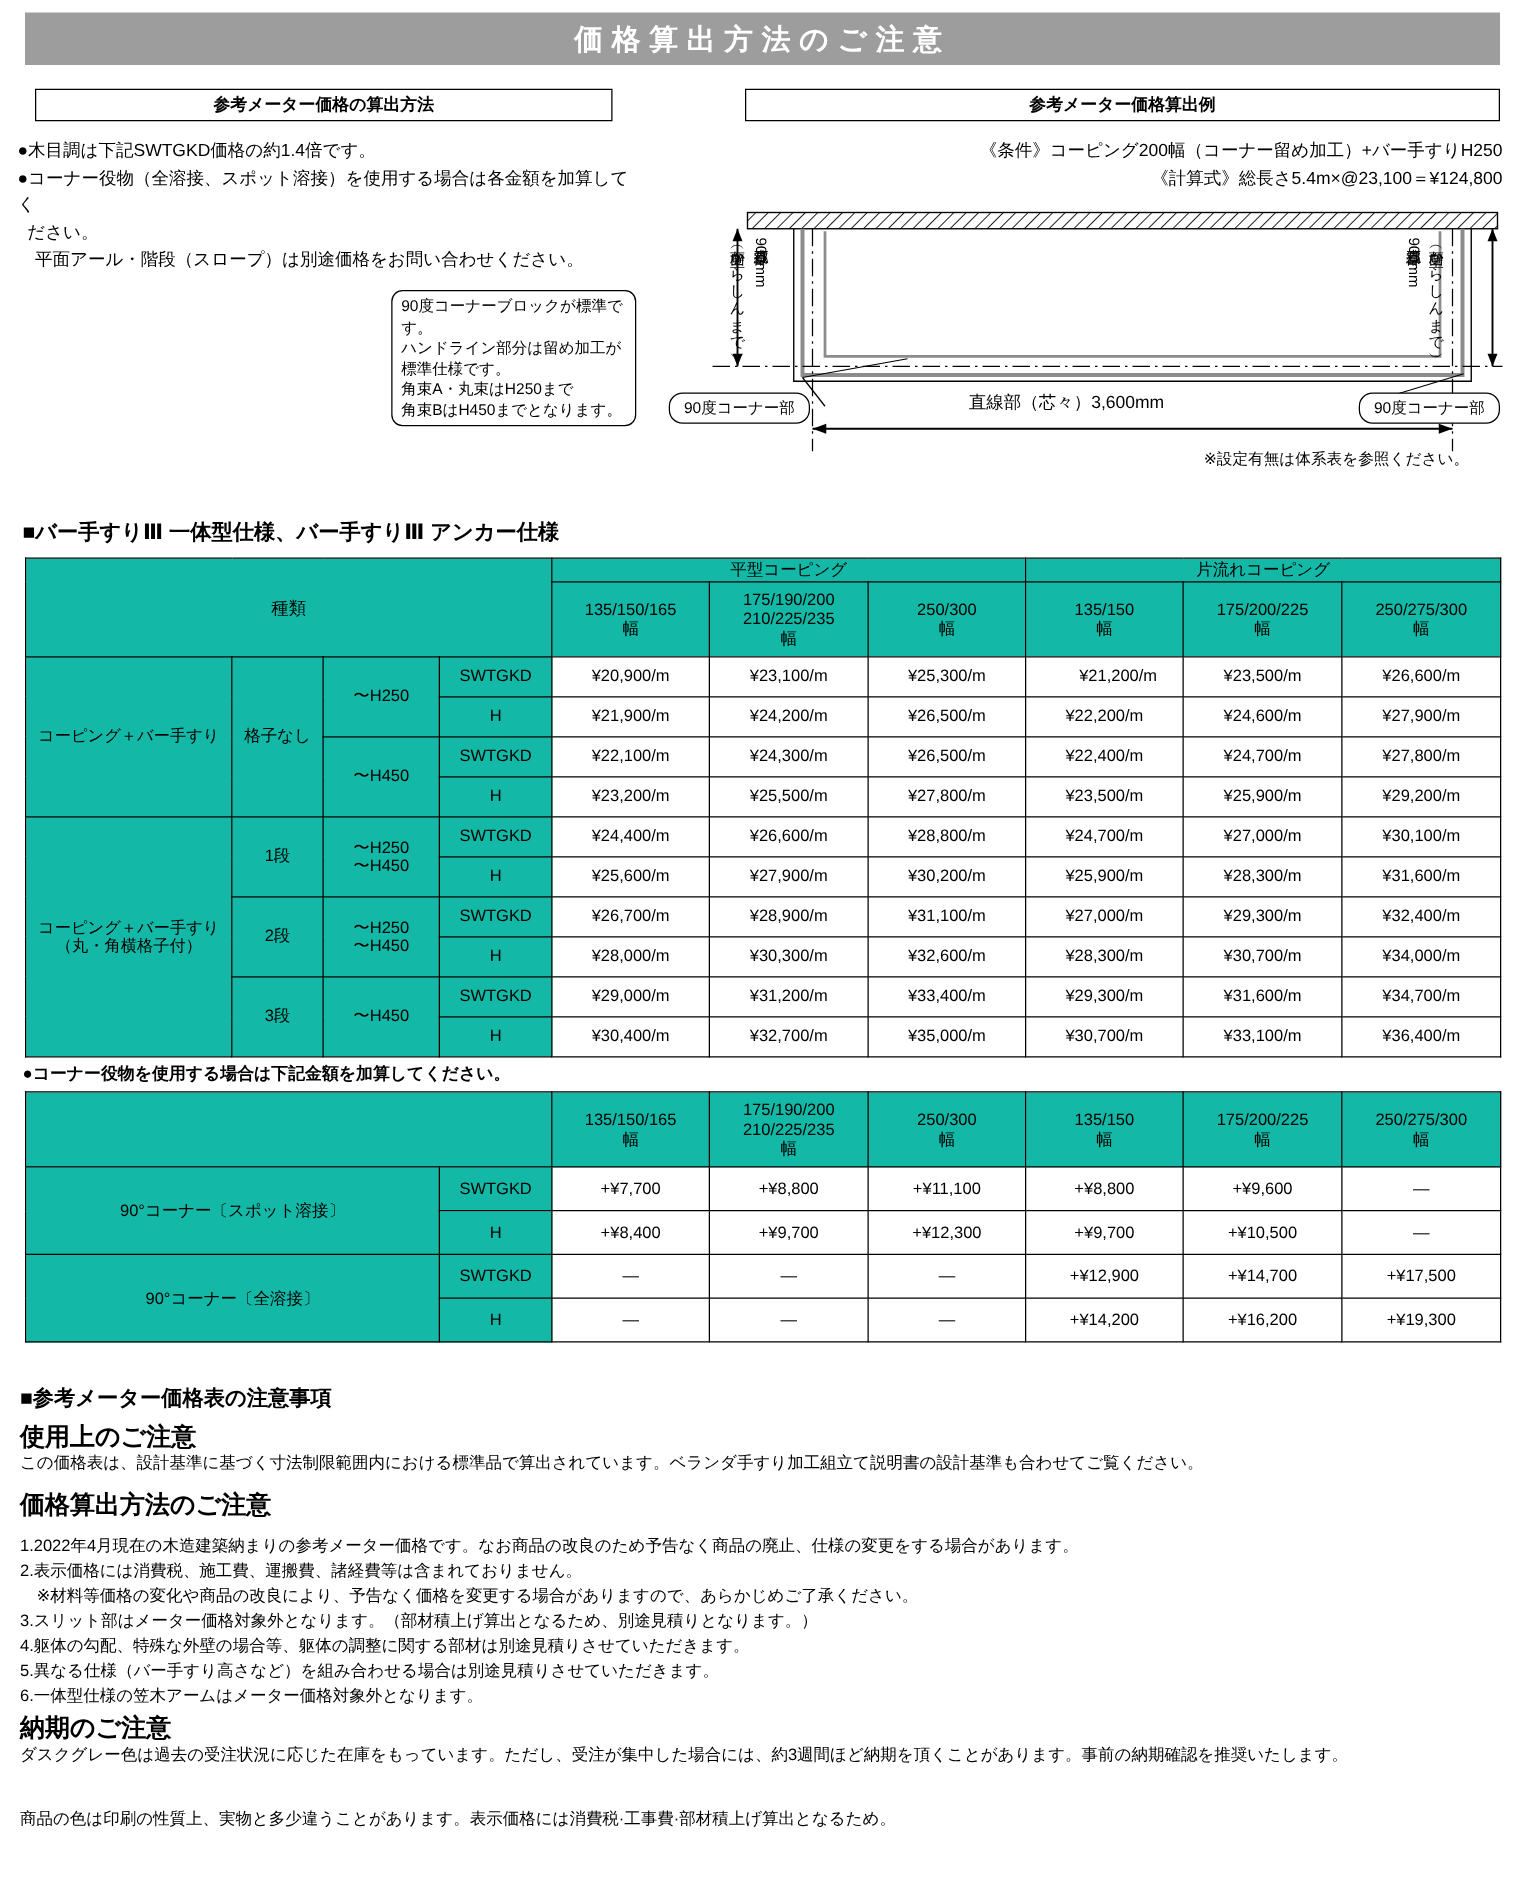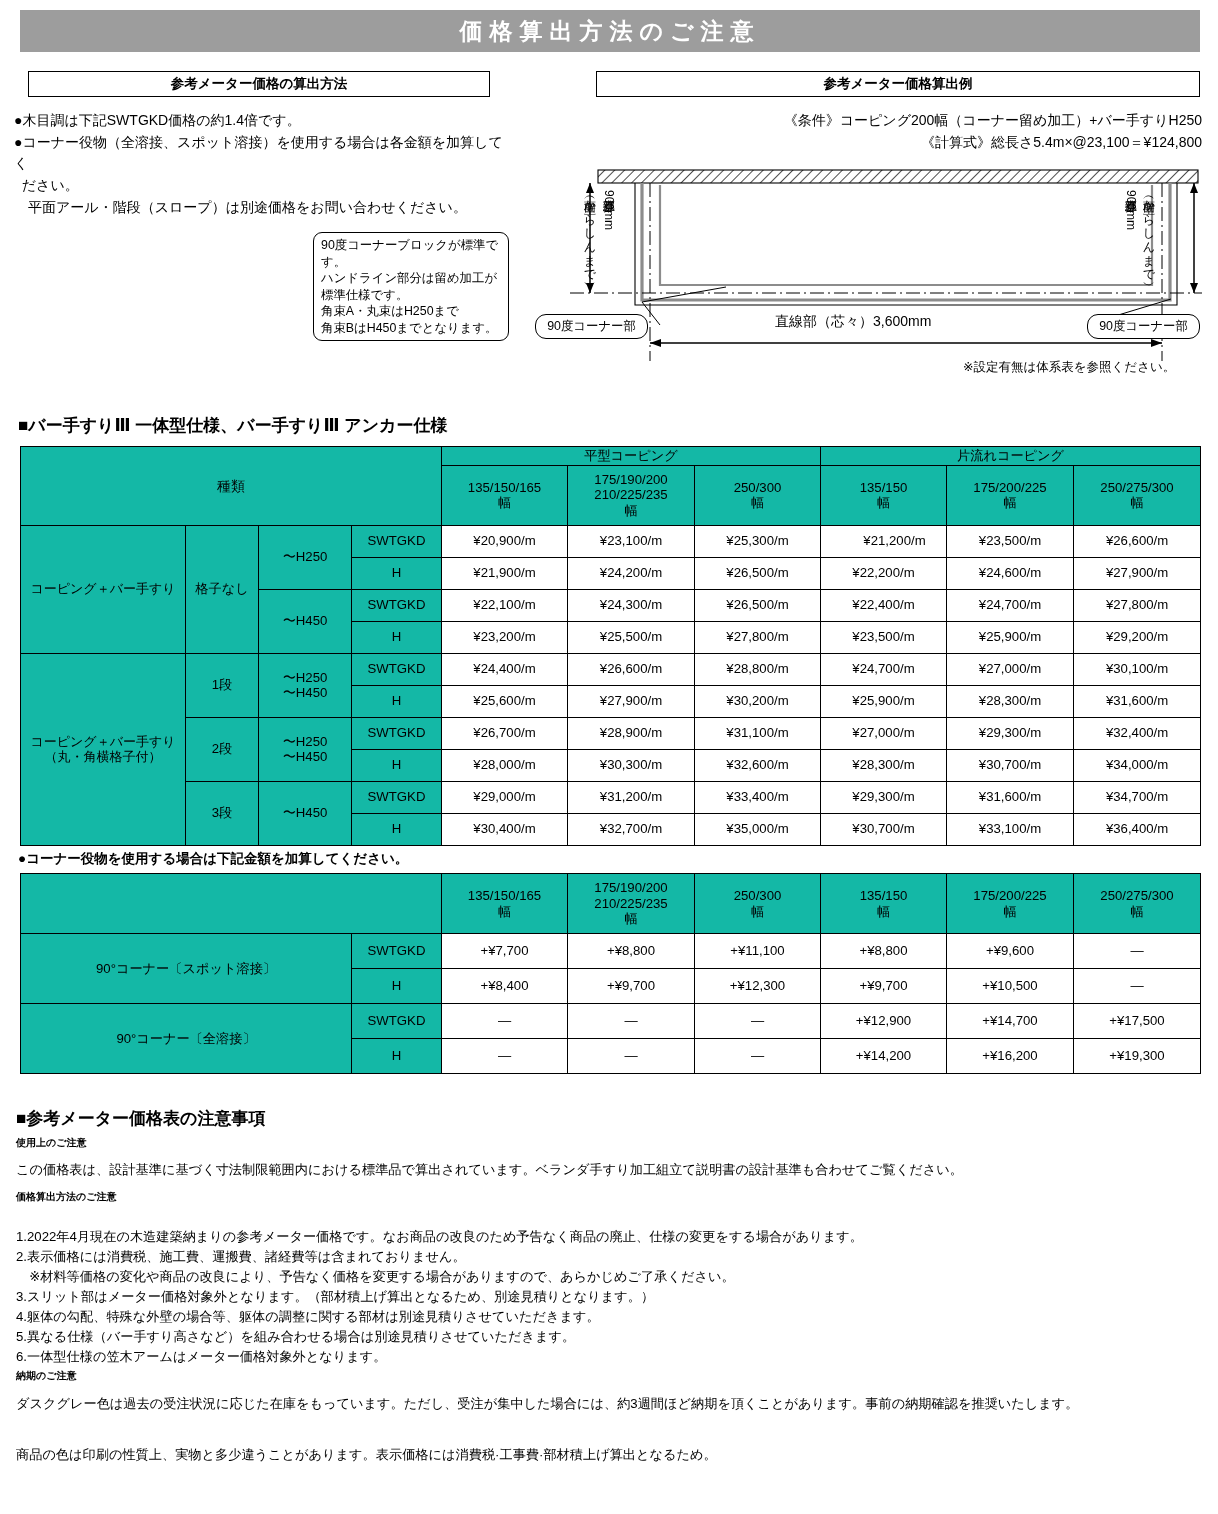--- a/index.html
+++ b/index.html
@@ -121,21 +121,21 @@
   }
 
   
   .nheading {
     position: absolute;
     font-size: 17px;
     font-weight: bold;
   }
   .nsub {
     position: absolute;
-    font-size: 10px;
+    font-size: 20px;
     font-weight: bold;
   }
   .nbody {
     position: absolute;
     font-size: 13.2px;
     line-height: 1.52;
     white-space: pre-wrap;
   }
 </style>
 </head>

